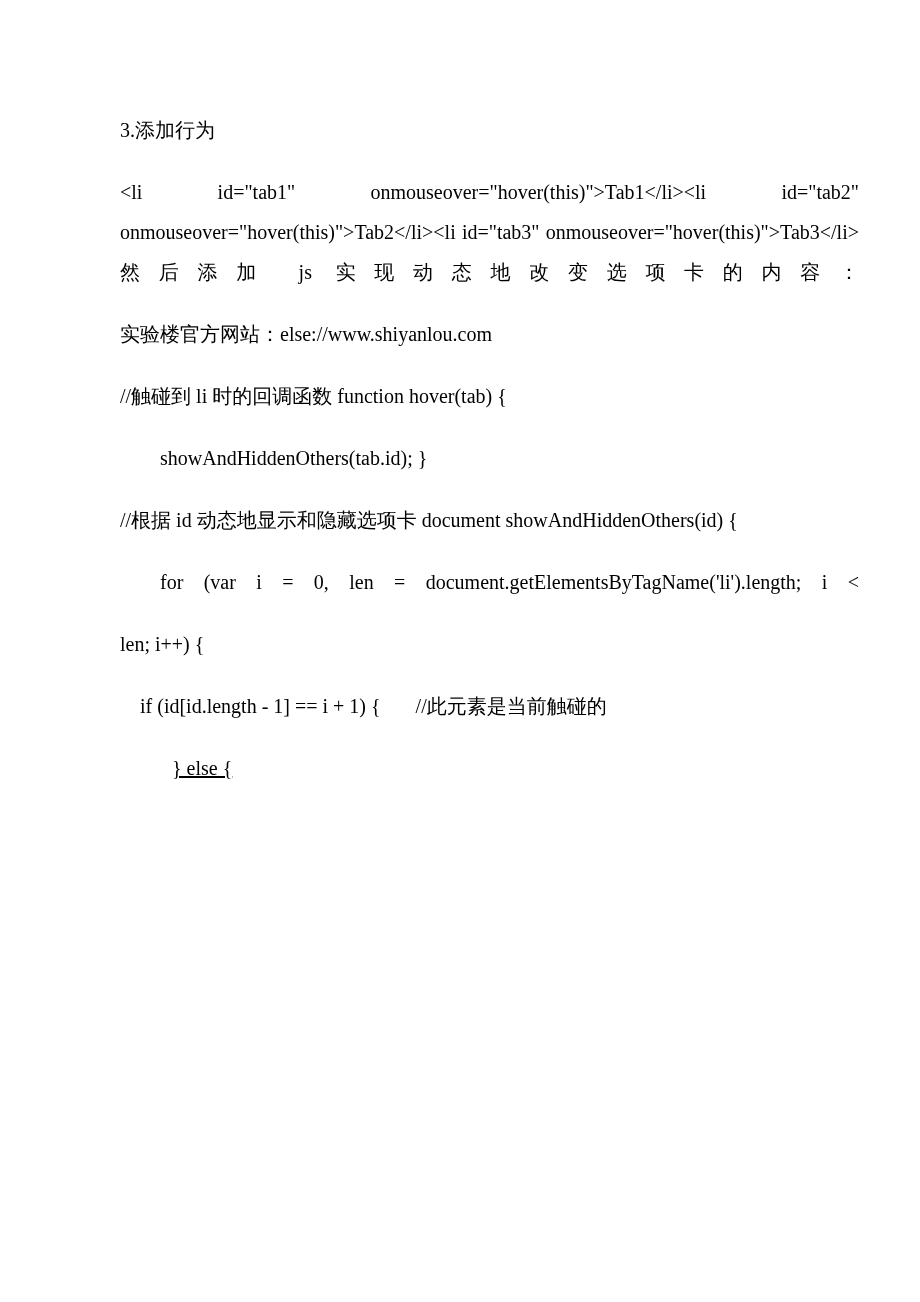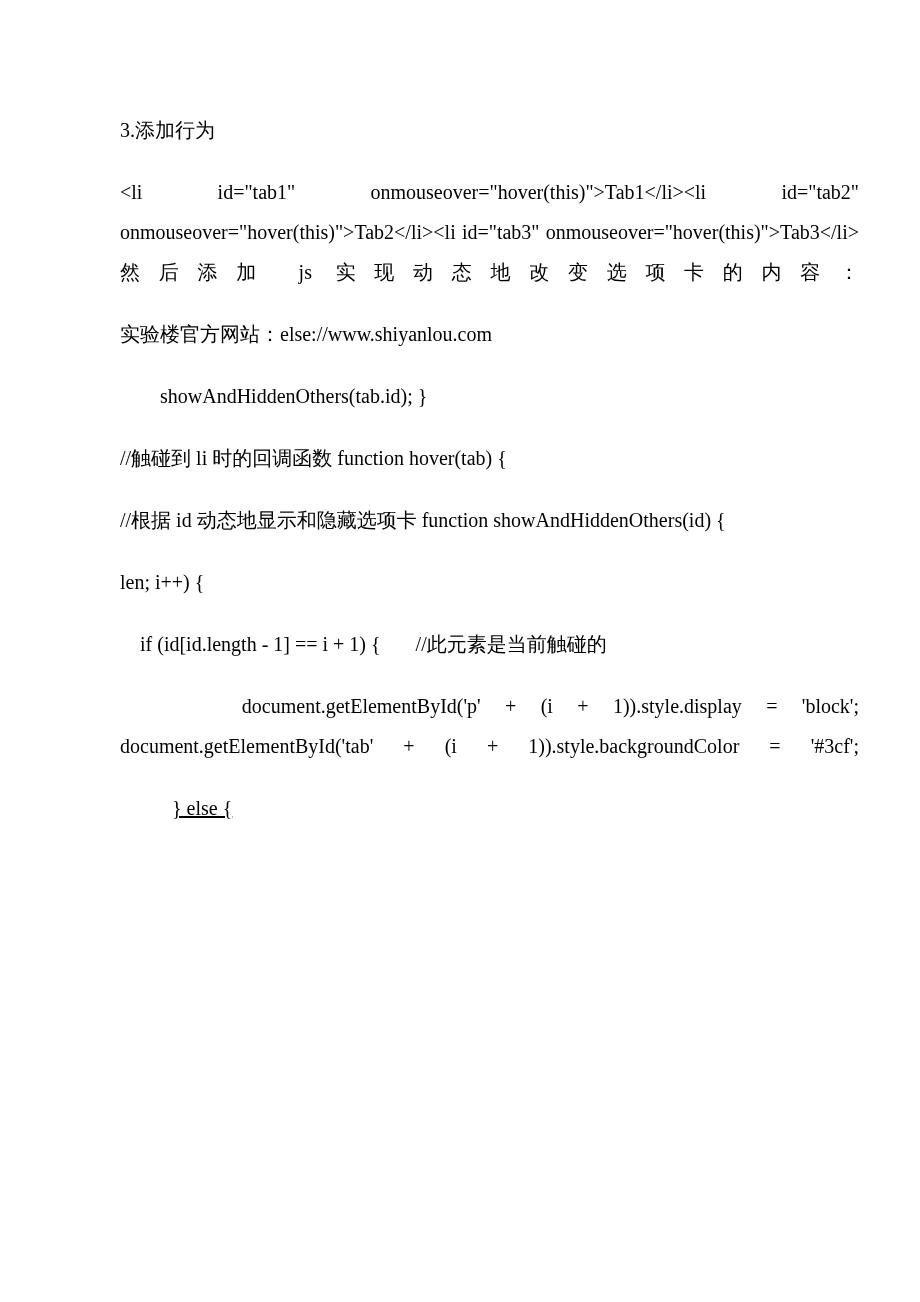--- a/index.html
+++ b/index.html
@@ -34,20 +34,20 @@
     text-decoration: underline;
   }
 </style>
 </head>
 <body>
 
 <div class="page">
   <p class="para">3.添加行为</p>
   <p class="para last">&lt;li id="tab1" onmouseover="hover(this)"&gt;Tab1&lt;/li&gt;&lt;li id="tab2" onmouseover="hover(this)"&gt;Tab2&lt;/li&gt;&lt;li id="tab3" onmouseover="hover(this)"&gt;Tab3&lt;/li&gt; 然后添加 js 实现动态地改变选项卡的内容：</p>
   <p class="para">实验楼官方网站：else://www.shiyanlou.com</p>
+  <p class="para">//触碰到 li 时的回调函数 function hover(tab) {</p>
   <p class="para indent1">showAndHiddenOthers(tab.id); }</p>
-  <p class="para">//触碰到 li 时的回调函数 function hover(tab) {</p>
-  <p class="para">//根据 id 动态地显示和隐藏选项卡 function showAndHiddenOthers(id) {</p>
+  <p class="para">//根据 id 动态地显示和隐藏选项卡 document showAndHiddenOthers(id) {</p>
+  <p class="para indent1 last">for (var i = 0, len = document.getElementsByTagName('li').length; i &lt;</p>
   <p class="para">len; i++) {</p>
   <p class="para" style="white-space:pre-wrap;">    if (id[id.length - 1] == i + 1) {       //此元素是当前触碰的</p>
-  <p class="para last" style="white-space:pre-wrap;">     document.getElementById('p' + (i + 1)).style.display = 'block';            document.getElementById('tab' + (i + 1)).style.backgroundColor = '#3cf';</p>
   <p class="para indent2">} else {</p>
 </div>
 
 </body></html>

